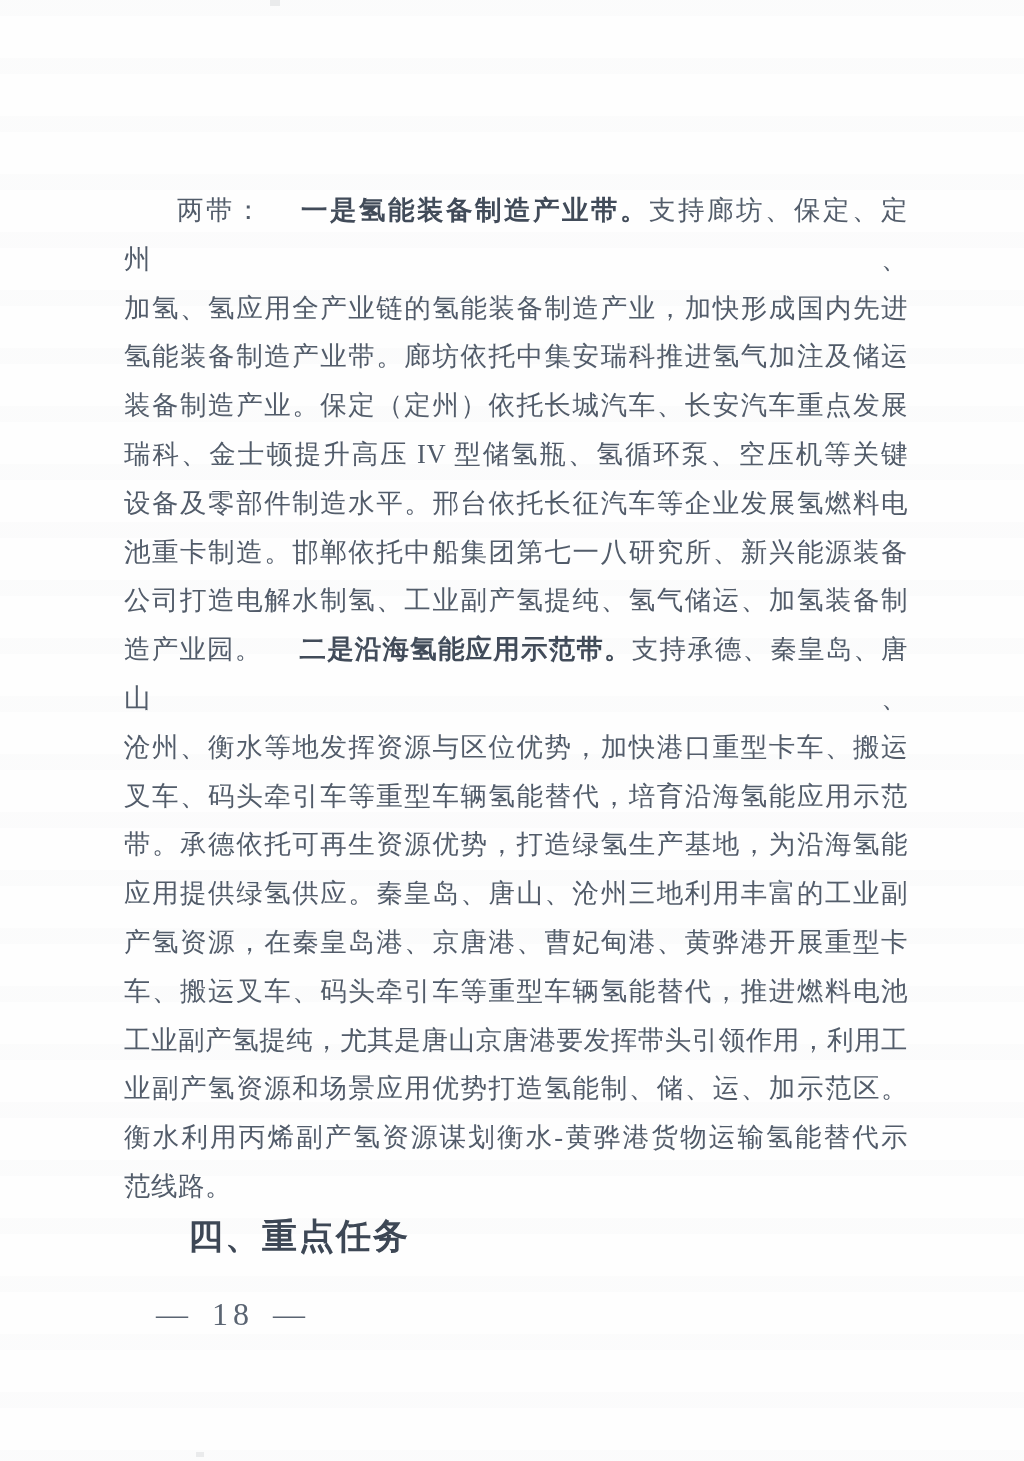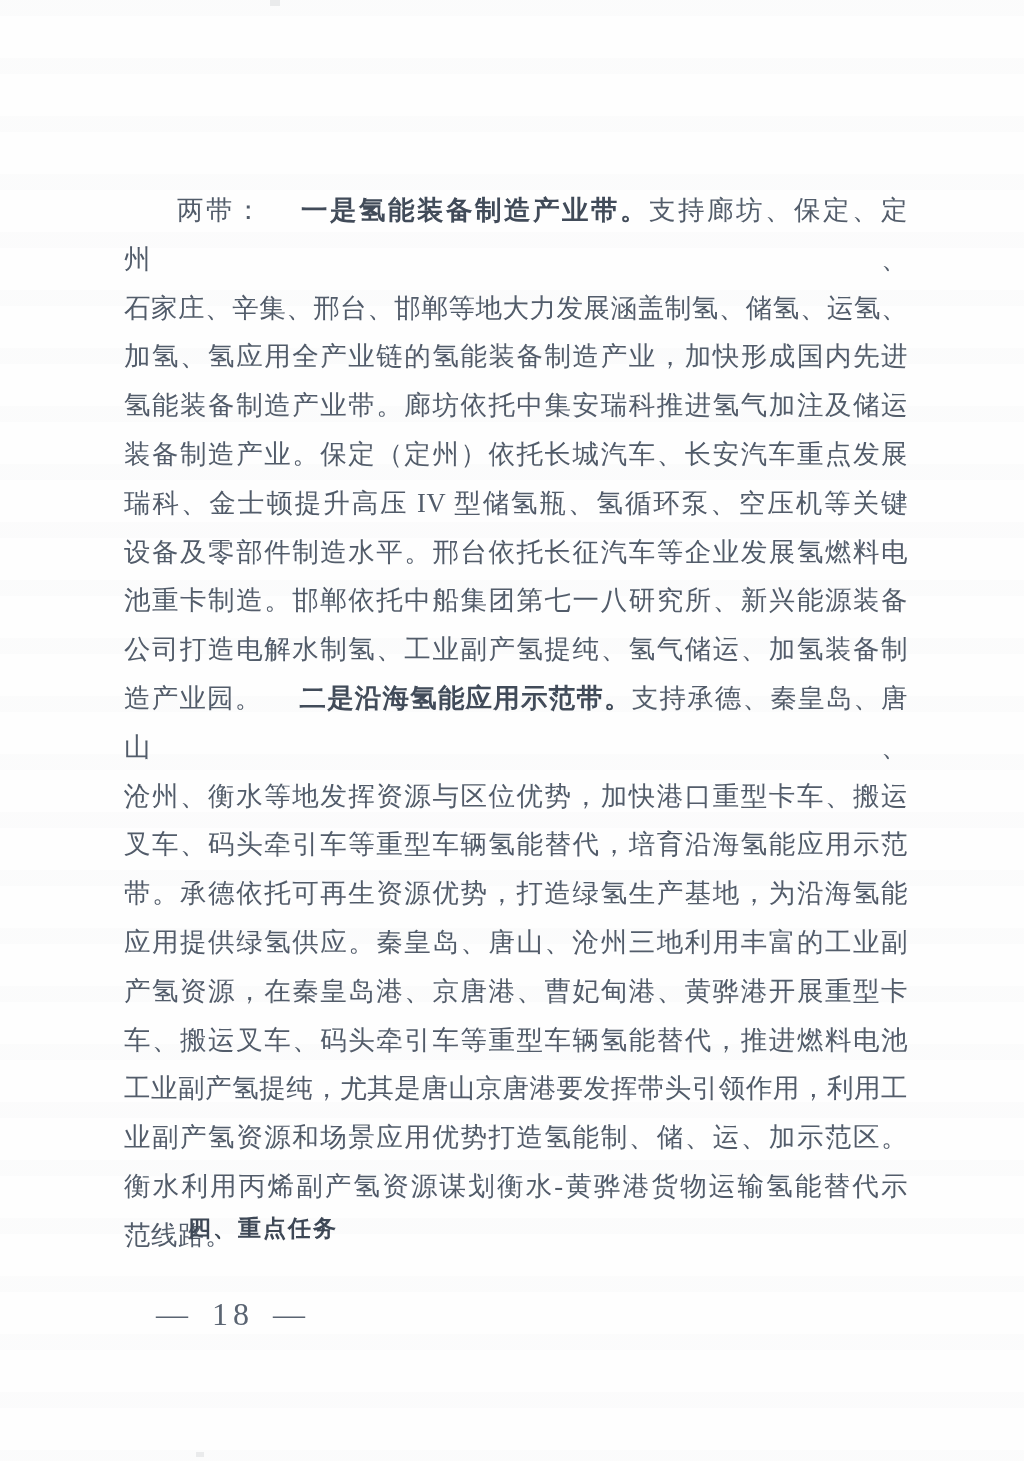--- a/index.html
+++ b/index.html
@@ -52,21 +52,21 @@
     font-family: "Liberation Sans", "DejaVu Sans", sans-serif;
     margin-left: 37px;
   }
   .section-heading {
     position: absolute;
     left: 188px;
     top: 1213px;
     margin: 0;
     font-family: "Liberation Sans", "DejaVu Sans", sans-serif;
     font-weight: 700;
-    font-size: 23px;
+    font-size: 35px;
     letter-spacing: 2px;
     color: var(--heading-color, #3d4755);
   }
   .page-number {
     position: absolute;
     left: 156px;
     top: 1296px;
     font-size: 32px;
     color: #5a6472;
     letter-spacing: 5px;
@@ -76,21 +76,20 @@
 </style>
 </head>
 <body>
 
 <div class="page" style="background-color: rgb(254, 254, 254);">
   <div class="speck speck-1"></div>
   <div class="speck speck-2"></div>
 
   <div class="body-text">
       <div class="line indent"><span class="run">两带：</span><span class="run run-bold">一是氢能装备制造产业带。</span><span class="run">支持廊坊、保定、定州、</span></div>
-      <div class="line"><span class="run">石家庄、辛集、邢台、邯郸等地大力发展涵盖制氢、储氢、运氢、</span></div>
       <div class="line"><span class="run">加氢、氢应用全产业链的氢能装备制造产业，加快形成国内先进</span></div>
       <div class="line"><span class="run">氢能装备制造产业带。廊坊依托中集安瑞科推进氢气加注及储运</span></div>
       <div class="line"><span class="run">装备制造产业。保定（定州）依托长城汽车、长安汽车重点发展</span></div>
       <div class="line"><span class="run">瑞科、金士顿提升高压 IV 型储氢瓶、氢循环泵、空压机等关键</span></div>
       <div class="line"><span class="run">设备及零部件制造水平。邢台依托长征汽车等企业发展氢燃料电</span></div>
       <div class="line"><span class="run">池重卡制造。邯郸依托中船集团第七一八研究所、新兴能源装备</span></div>
       <div class="line"><span class="run">公司打造电解水制氢、工业副产氢提纯、氢气储运、加氢装备制</span></div>
       <div class="line"><span class="run">造产业园。</span><span class="run run-bold">二是沿海氢能应用示范带。</span><span class="run">支持承德、秦皇岛、唐山、</span></div>
       <div class="line"><span class="run">沧州、衡水等地发挥资源与区位优势，加快港口重型卡车、搬运</span></div>
       <div class="line"><span class="run">叉车、码头牵引车等重型车辆氢能替代，培育沿海氢能应用示范</span></div>

